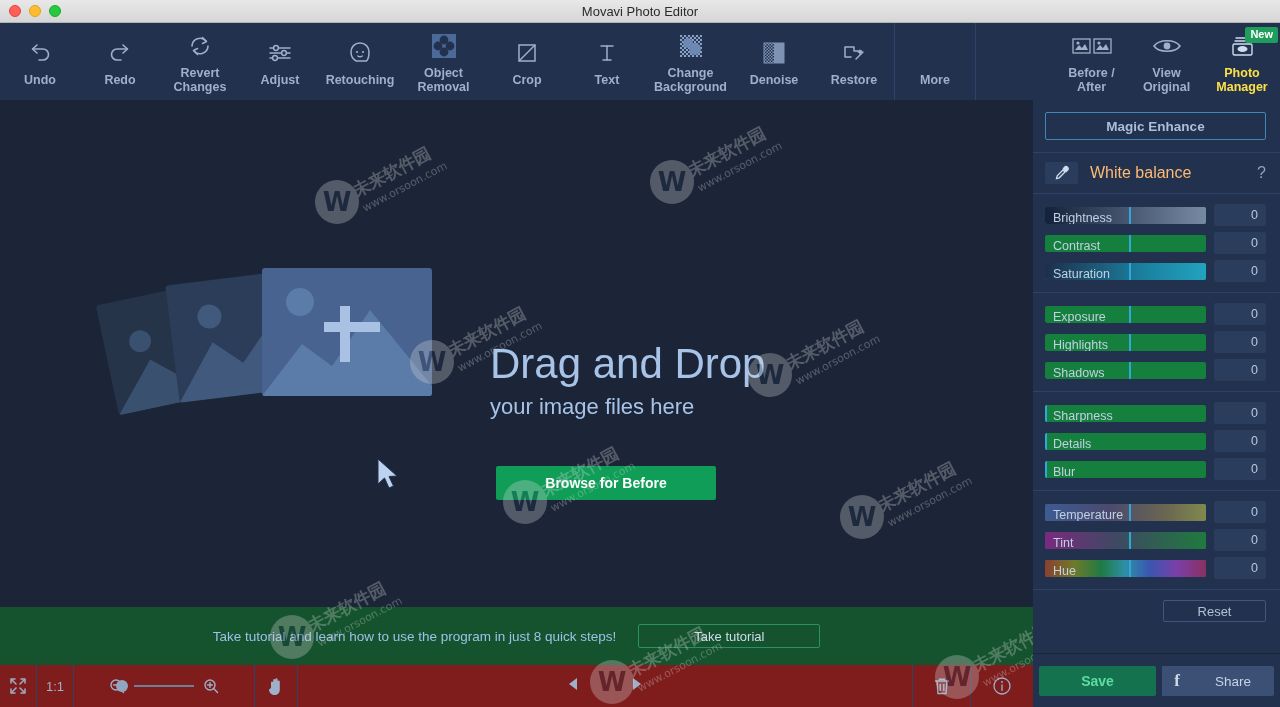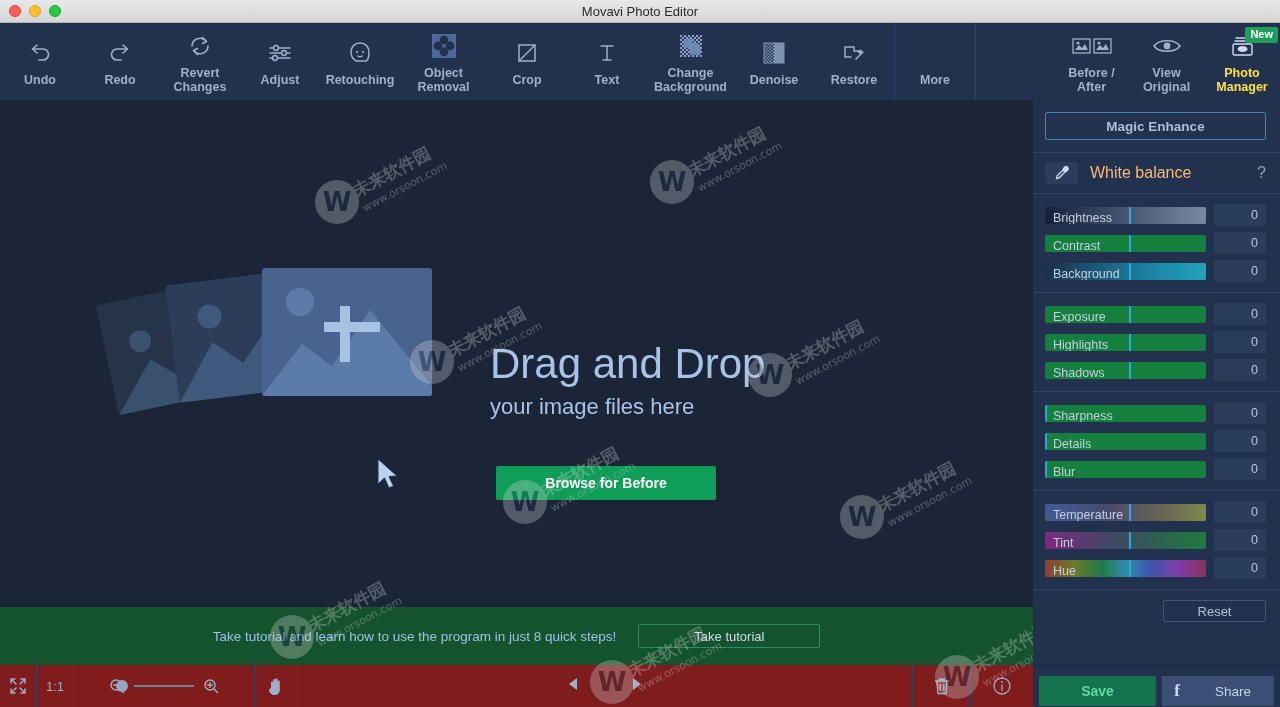--- a/index.html
+++ b/index.html
@@ -157,22 +157,22 @@
     color: #b8c7db; font-size: 12.5px; display: flex; align-items: center;
     justify-content: flex-end; padding-right: 8px;
   }
   .reset-wrap { padding: 10px 14px; display: flex; justify-content: flex-end; }
   .reset-btn {
     width: 103px; height: 22px; background: transparent; border: 1px solid #42557a;
     color: #b0c0d6; font-size: 13px; border-radius: 2px; cursor: pointer;
     font-family: "Liberation Sans", sans-serif;
   }
   .rp-bottom {
-    position: absolute; left: 0; bottom: 0; width: 247px; height: 42px;
-    background: #22314d; display: flex; align-items: flex-end; gap: 6px; padding: 1px 6px;
+    position: absolute; left: 0; bottom: 12px; width: 247px; height: 42px;
+    background: #22314d; display: flex; align-items: flex-start; gap: 6px; padding: 12px 6px;
     border-top: 1px solid #1b2537;
   }
   .save-btn {
     width: 118px; height: 30px; background: #14724f; color: #5fdca0;
     border: none; border-radius: 2px; font-size: 14px; font-weight: bold;
     cursor: pointer; font-family: "Liberation Sans", sans-serif;
   }
   .share-btn {
     width: 113px; height: 30px; background: #3c5075; color: #c5d3e6;
     border: none; border-radius: 2px; font-size: 13.5px;
@@ -624,21 +624,21 @@
       <div class="slider-row">
         <div class="slider">
           <span class="sname">Contrast</span>
           <div class="thumb" style="left:84px"></div>
         </div>
         <div class="val-box">0</div>
       </div>
       <div class="slider-row">
         <div class="slider">
           <div class="grad" style="background:linear-gradient(to right,#1d2f4c 0%,#1a7f9e 60%,#22a3bf 100%)"></div>
-          <span class="sname">Background</span>
+          <span class="sname">Saturation</span>
           <div class="thumb" style="left:84px"></div>
         </div>
         <div class="val-box">0</div>
       </div>
     </div>
     <div class="divider"></div>
 
     <div class="slider-group">
       <div class="slider-row">
         <div class="slider">

